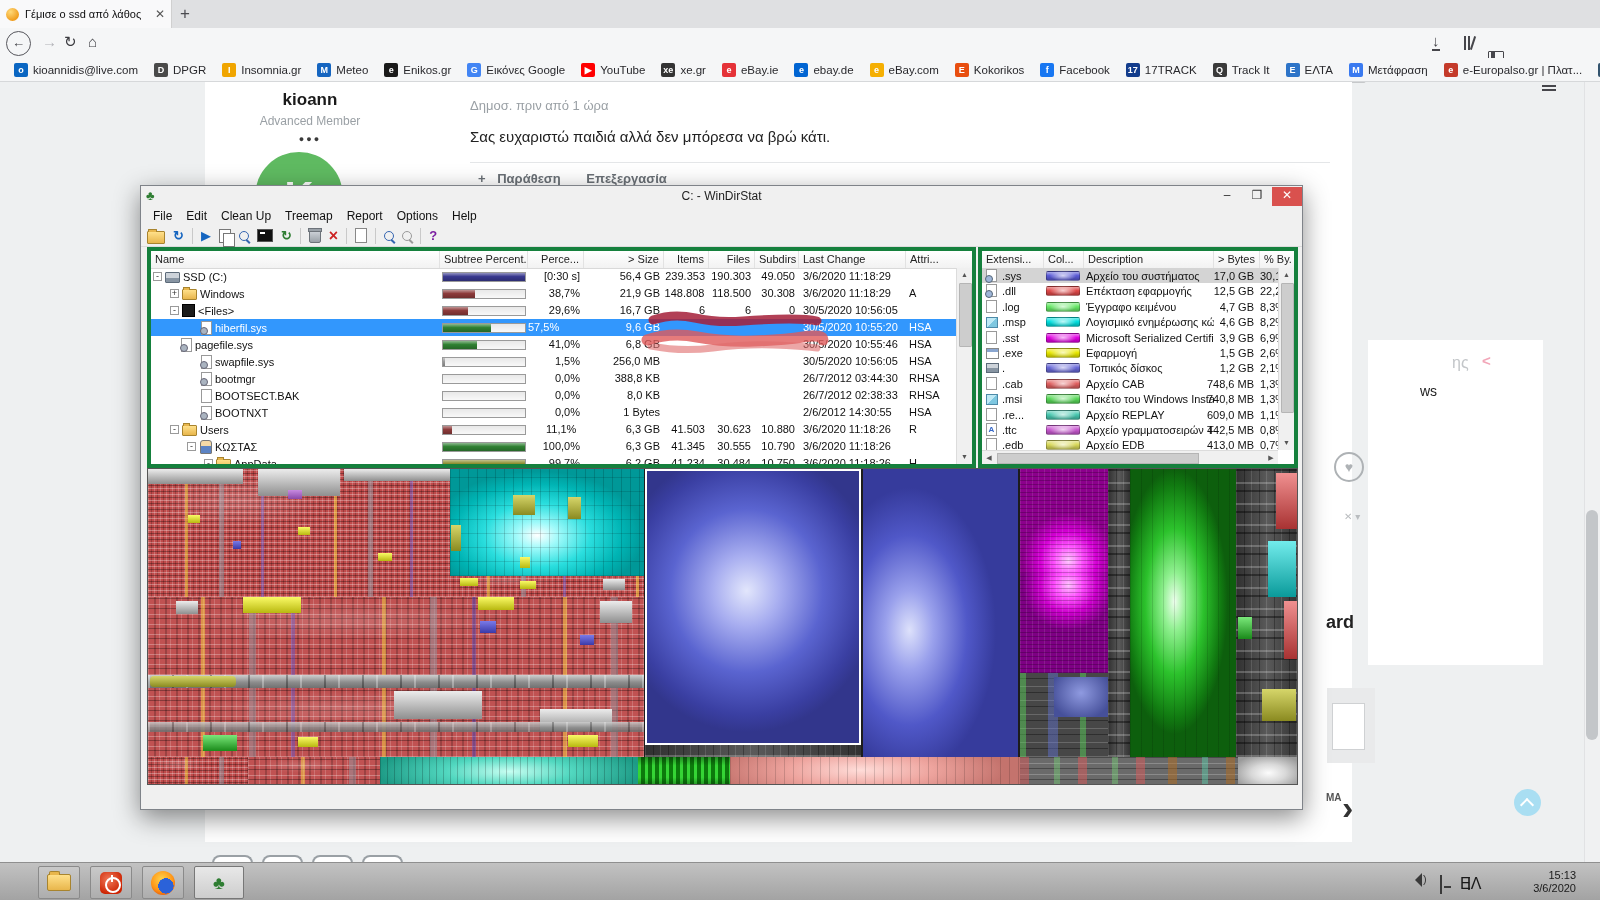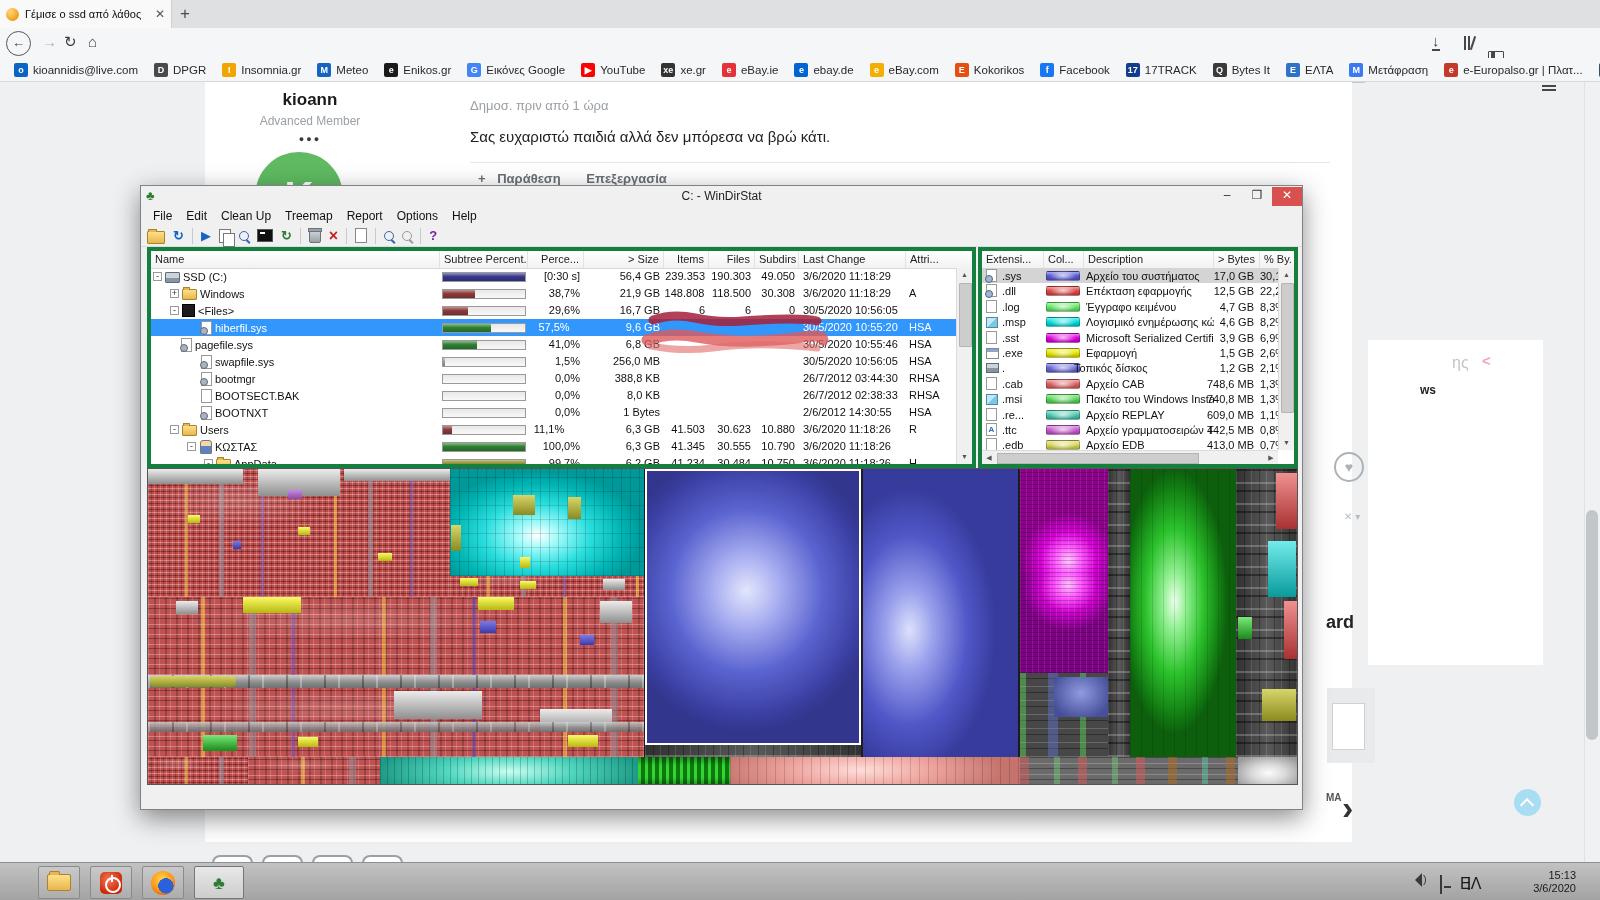--- a/index.html
+++ b/index.html
@@ -329,21 +329,21 @@
       <span class="lbl">Facebook</span>
     </div>
 
     <div class="bm">
       <span class="fav" style="background-color: rgb(18, 60, 140);">17</span>
       <span class="lbl">17TRACK</span>
     </div>
 
     <div class="bm">
       <span class="fav" style="background-color: rgb(58, 58, 58);">Q</span>
-      <span class="lbl">Bytes It</span>
+      <span class="lbl">Track It</span>
     </div>
 
     <div class="bm">
       <span class="fav" style="background-color: rgb(45, 116, 200);">Ε</span>
       <span class="lbl">ΕΛΤΑ</span>
     </div>
 
     <div class="bm">
       <span class="fav" style="background-color: rgb(58, 122, 240);">Μ</span>
       <span class="lbl">Μετάφραση</span>
@@ -373,21 +373,21 @@
 <div class="abs" style="left:470px;top:128px;font-size:15px;color:#222">Σας ευχαριστώ παιδιά αλλά δεν μπόρεσα να βρώ κάτι.</div>
 <div class="abs" style="left:470px;top:162px;width:860px;border-top:1px solid #e4e6e8"></div>
 <div class="abs" style="left:478px;top:171px;font-size:13px;font-weight:bold;color:#6a7076">
   <span>+</span>
   <span style="margin-left:8px">Παράθεση</span>
   <span style="margin-left:22px">Επεξεργασία</span>
 </div>
 
 <span class="abs" style="left:1452px;top:354px;font-size:16px;color:#c3c6c9">ης</span>
 <span class="abs shareic" style="left:1482px;top:352px">&lt;</span>
-<span class="abs" style="left:1420px;top:383px;font-size:12px;font-weight:bold;color:#222">ws</span>
+<span class="abs" style="left:1420px;top:383px;font-size:14px;font-weight:normal;color:#222">ws</span>
 <div class="abs heartcirc"><span>♥</span></div>
 <span class="abs" style="left:1344px;top:511px;font-size:10px;color:#b9bcbf">✕ ▾</span>
 <span class="abs" style="left:1326px;top:612px;font-size:18px;font-weight:bold;color:#222">ard</span>
 <div class="abs graybox"></div>
 <div class="abs whitebox"></div>
 <span class="abs" style="left:1326px;top:792px;font-size:10px;font-weight:bold;color:#555">ΜΑ</span>
 <span class="abs" style="left:1342px;top:788px;font-size:34px;font-weight:bold;color:#333">›</span>
 <div class="abs upcircle"></div>
 <div class="abs scrollbar"></div>
 <div class="abs scrollthumb"></div>
@@ -509,21 +509,21 @@
 
         <div class="frow selected">
           <span class="cell name-cell" style="padding-left: 36px;">
             <span class="expander" style="visibility: hidden;"></span>
             <span class="fi fi-sysfile"></span>
             <span>hiberfil.sys</span>
           </span>
           <span class="bartrack" style="position:absolute">
             <span class="bar-fill" style="display: block; width: 58%; background: linear-gradient(rgba(255, 255, 255, 0.45), rgba(255, 255, 255, 0) 45%, rgba(0, 0, 0, 0.2)), rgb(47, 128, 50);"></span>
           </span>
-          <span class="cell hr" style="left:377px;width:52px;text-align:center">57,5%</span>
+          <span class="cell hr" style="left:377px;width:52px;text-align:left">57,5%</span>
           <span class="cell" style="left:433px;width:76px;text-align:right">9,6 GB</span>
           <span class="cell" style="left:513px;width:41px;text-align:right"></span>
           <span class="cell" style="left:558px;width:42px;text-align:right"></span>
           <span class="cell" style="left:604px;width:40px;text-align:right"></span>
           <span class="cell" style="left:652px;width:104px">30/5/2020 10:55:20</span>
           <span class="cell" style="left:758px;width:50px">HSA</span>
         </div>
 
         <div class="frow">
           <span class="cell name-cell" style="padding-left: 16px;">
@@ -617,21 +617,21 @@
 
         <div class="frow">
           <span class="cell name-cell" style="padding-left: 19px;">
             <span class="expander">-</span>
             <span class="fi fi-folder"></span>
             <span>Users</span>
           </span>
           <span class="bartrack" style="position:absolute">
             <span class="bar-fill" style="display: block; width: 11%; background: linear-gradient(rgba(255, 255, 255, 0.45), rgba(255, 255, 255, 0) 45%, rgba(0, 0, 0, 0.2)), rgb(140, 58, 58);"></span>
           </span>
-          <span class="cell hr" style="left:372px;width:52px;text-align:center">11,1%</span>
+          <span class="cell hr" style="left:395px;width:52px;text-align:left">11,1%</span>
           <span class="cell" style="left:433px;width:76px;text-align:right">6,3 GB</span>
           <span class="cell" style="left:513px;width:41px;text-align:right">41.503</span>
           <span class="cell" style="left:558px;width:42px;text-align:right">30.623</span>
           <span class="cell" style="left:604px;width:40px;text-align:right">10.880</span>
           <span class="cell" style="left:652px;width:104px">3/6/2020 11:18:26</span>
           <span class="cell" style="left:758px;width:50px">R</span>
         </div>
 
         <div class="frow">
           <span class="cell name-cell" style="padding-left: 36px;">
@@ -737,21 +737,21 @@
           <span class="swatch" style="background-color: rgb(232, 232, 0);"></span>
           <span class="cell" style="left:104px;width:128px">Εφαρμογή</span>
           <span class="cell" style="left:200px;width:72px;text-align:right">1,5 GB</span>
           <span class="cell" style="left:278px;width:24px;text-align:right">2,6%</span>
         </div>
 
         <div class="xrow">
           <span class="xi xi-drive"></span>
           <span class="cell" style="left:20px;width:42px">.</span>
           <span class="swatch" style="background-color: rgb(104, 104, 216);"></span>
-          <span class="cell" style="left:92px;width:128px">Τοπικός δίσκος</span>
+          <span class="cell" style="left:107px;width:128px">Τοπικός δίσκος</span>
           <span class="cell" style="left:200px;width:72px;text-align:right">1,2 GB</span>
           <span class="cell" style="left:278px;width:24px;text-align:right">2,1%</span>
         </div>
 
         <div class="xrow">
           <span class="xi xi-page"></span>
           <span class="cell" style="left:20px;width:42px">.cab</span>
           <span class="swatch" style="background-color: rgb(224, 96, 96);"></span>
           <span class="cell" style="left:104px;width:128px">Αρχείο CAB</span>
           <span class="cell" style="left:200px;width:72px;text-align:right">748,6 MB</span>

